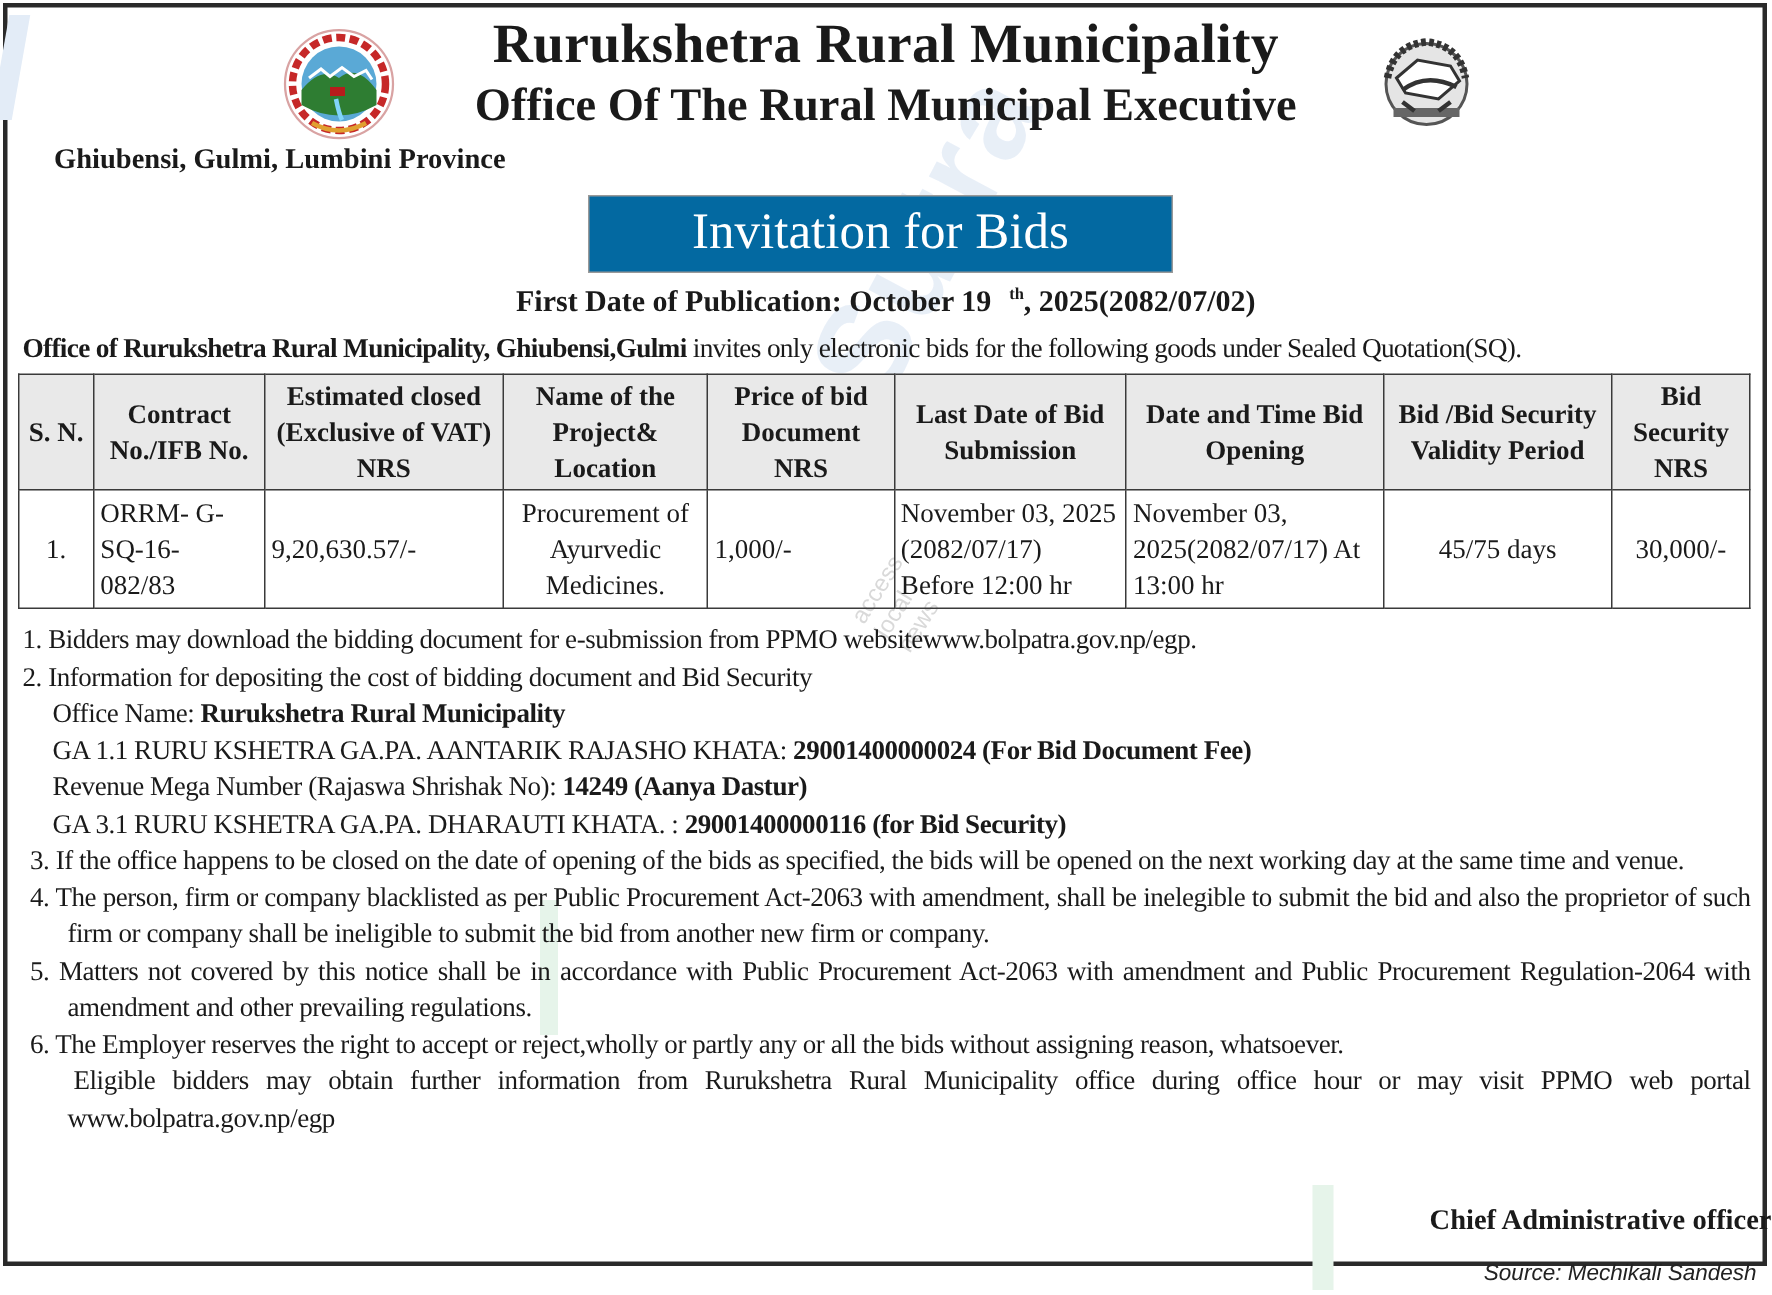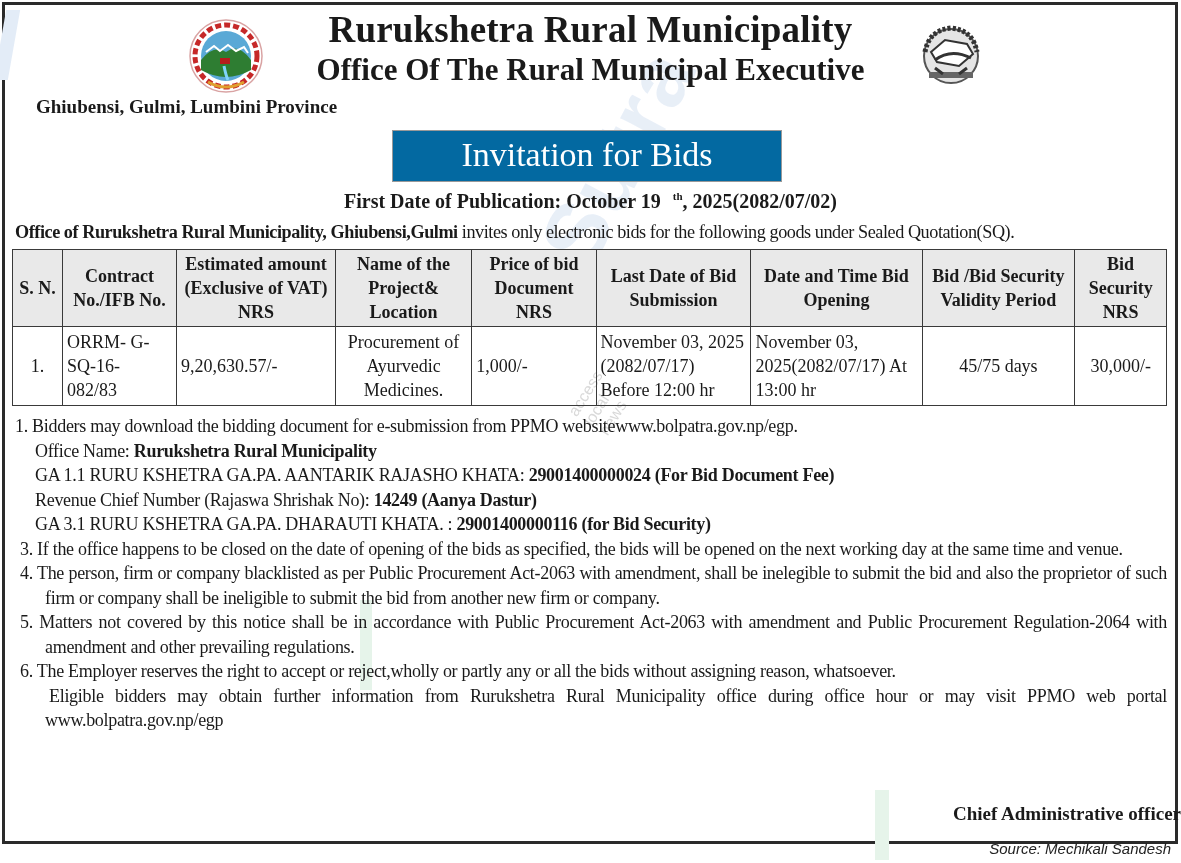--- a/index.html
+++ b/index.html
@@ -109,21 +109,21 @@
     <col style="width:122px">
       <col style="width:152px">
       <col style="width:168px">
       <col style="width:150px">
       <col style="width:90px">
   </colgroup>
   <thead>
     <tr>
       <th>S. N.</th>
       <th>Contract No./IFB No.</th>
-      <th>Estimated amount (Exclusive of VAT) NRS</th>
+      <th>Estimated closed (Exclusive of VAT) NRS</th>
       <th>Name of the Project&amp; Location</th>
       <th>Price of bid Document NRS</th>
       <th>Last Date of Bid Submission</th>
       <th>Date and Time Bid Opening</th>
       <th>Bid /Bid Security Validity Period</th>
       <th>Bid Security NRS</th>
     </tr>
   </thead>
   <tbody>
     <tr>
@@ -135,23 +135,24 @@
       <td class="l">November 03, 2025 (2082/07/17) Before 12:00 hr</td>
       <td class="l">November 03, 2025(2082/07/17) At 13:00 hr</td>
       <td class="c">45/75 days</td>
       <td class="c">30,000/-</td>
     </tr>
   </tbody>
 </table>
 
 <div class="notes">
   <p>1. Bidders may download the bidding document for e-submission from PPMO websitewww.bolpatra.gov.np/egp.</p>
+  <p>2. Information for depositing the cost of bidding document and Bid Security</p>
   <p class="ind"><span>Office Name: </span><b>Rurukshetra Rural Municipality</b></p>
   <p class="ind"><span>GA 1.1 RURU KSHETRA GA.PA. AANTARIK RAJASHO KHATA: </span><b>29001400000024 (For Bid Document Fee)</b></p>
-  <p class="ind"><span>Revenue Chief Number (Rajaswa Shrishak No): </span><b>14249 (Aanya Dastur)</b></p>
+  <p class="ind"><span>Revenue Mega Number (Rajaswa Shrishak No): </span><b>14249 (Aanya Dastur)</b></p>
   <p class="ind"><span>GA 3.1 RURU KSHETRA GA.PA. DHARAUTI KHATA. : </span><b>29001400000116 (for Bid Security)</b></p>
   <p class="just hang">3. If the office happens to be closed on the date of opening of the bids as specified, the bids will be opened on the next working day at the same time and venue.</p>
   <p class="just hang">4. The person, firm or company blacklisted as per Public Procurement Act-2063 with amendment, shall be inelegible to submit the bid and also the proprietor of such firm or company shall be ineligible to submit the bid from another new firm or company.</p>
   <p class="just hang">5.  Matters not covered by this notice shall be in accordance with Public Procurement Act-2063 with amendment and Public Procurement Regulation-2064 with amendment and other prevailing regulations.</p>
   <p class="hang">6.  The Employer reserves the right to accept or reject,wholly or partly any or all the bids without assigning reason, whatsoever.</p>
   <p class="just" style="padding-left:30px; text-indent:4px;">Eligible bidders may obtain further information from Rurukshetra Rural Municipality office during office hour or may visit PPMO web portal  www.bolpatra.gov.np/egp</p>
 </div>
 
 <div class="sign">Chief Administrative officer</div>
 <div class="source">Source: Mechikali Sandesh</div>

